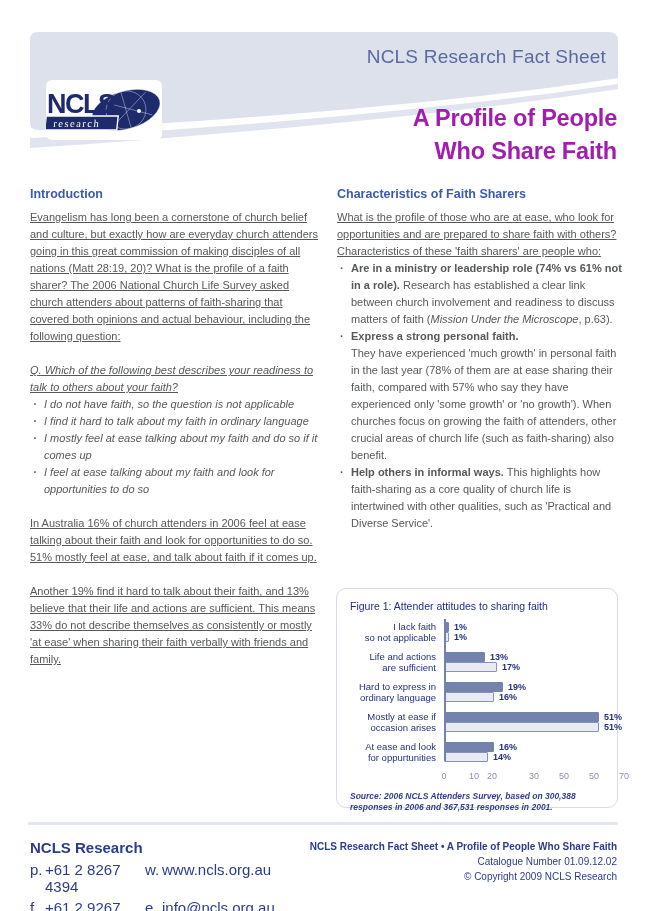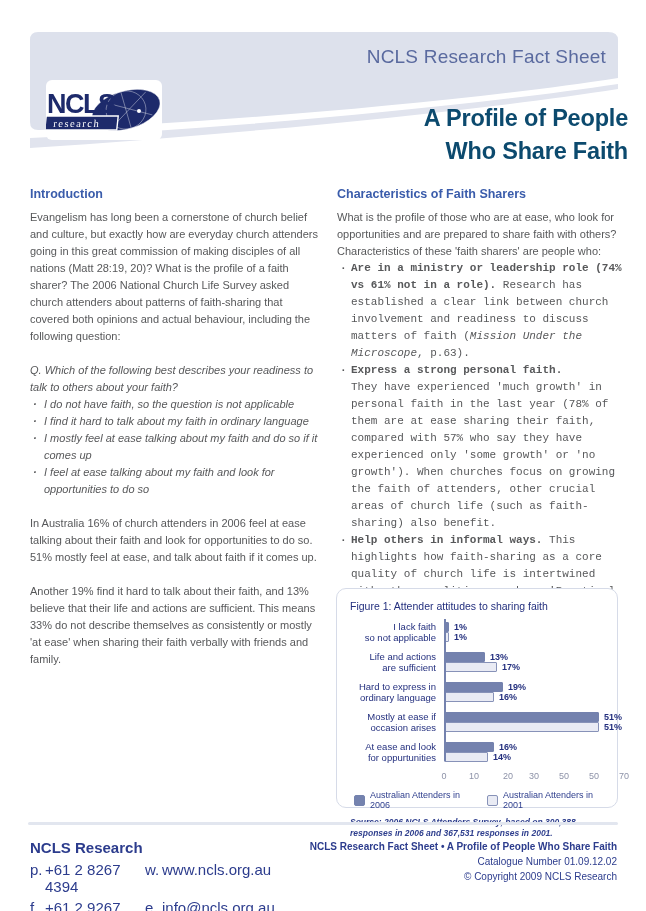--- a/index.html
+++ b/index.html
@@ -7,33 +7,33 @@
     position:relative;width:646px;height:911px;overflow:hidden;background:#ffffff;
     font-family:"Liberation Sans", sans-serif;color:#57585a;
   }
   
   .header-svg{position:absolute;top:0;left:0;}
   .logo-box{position:absolute;left:46px;top:38px;width:116px;height:60px;background:#ffffff;border-radius:6px;margin-top:42px;}
   .banner-title{
     position:absolute;top:46px;right:40px;font-size:19px;color:#5a6a9f;letter-spacing:.2px;
   }
   .page-title{
-    position:absolute;top:102px;right:18px;text-align:right;color:#0c4a6e;
+    position:absolute;top:102px;right:29px;text-align:right;color:#a21caf;
     font-size:23.5px;font-weight:bold;line-height:33px;letter-spacing:-.2px;
   }
   
   .col{position:absolute;top:186px;font-size:11px;line-height:17px;}
   .col-left{left:30px;width:292px;}
   .col-right{left:337px;width:288px;}
   .col h2{margin:0 0 7px 0;font-size:12.5px;line-height:16px;color:#3a5cab;font-weight:bold;}
-  .col p{margin:0 0 17px 0;}
+  .col p{margin:0 0 17px 0;text-decoration:underline;}
   .col p.tight{margin-bottom:0;}
   .italic{font-style:italic;}
   ul.plain{list-style:none;margin:0 0 17px 0;padding:0;}
-  ul.plain.nogap{margin-bottom:0;font-family:Liberation Mono, monospace;}
+  ul.plain.nogap{margin-bottom:0;}
   ul.plain li{position:relative;padding-left:14px;}
   ul.plain li::before{content:"\00b7";position:absolute;left:3px;top:0;font-weight:bold;}
   .lead{font-weight:bold;}
   .lead.block{display:block;}
   
   .figure-box{
     position:absolute;left:336px;top:588px;width:254px;height:196px;
     background:#ffffff;border:1.5px solid #d6dbe8;border-radius:10px;padding:11px 13px;
   }
   .figure-title{font-size:10.5px;font-weight:normal;color:#232f7e;margin:0 0 9px 0;}
@@ -192,35 +192,25 @@
                 <div class="bar" style="width: 42px; background: rgb(233, 235, 244); border: 1px solid rgb(135, 146, 184);"></div>
                 <span class="bar-value">14%</span>
               </div>
             </div>
           </div>
         </div>
     </div>
     <div class="ticks">
         <span class="tick" style="left: 0px;">0</span>
         <span class="tick" style="left: 30px;">10</span>
-        <span class="tick" style="left: 64px;">20</span>
+        <span class="tick" style="left: 48px;">20</span>
         <span class="tick" style="left: 90px;">30</span>
         <span class="tick" style="left: 120px;">50</span>
         <span class="tick" style="left: 150px;">50</span>
         <span class="tick" style="left: 180px;">70</span>
-      </div>
-    <div class="legend">
-        <div class="legend-item">
-          <span class="swatch" style="background: rgb(116, 130, 174); border: 1px solid rgb(116, 130, 174);"></span>
-          <span>Australian Attenders in 2006</span>
-        </div>
-        <div class="legend-item">
-          <span class="swatch" style="background: rgb(233, 235, 244); border: 1px solid rgb(135, 146, 184);"></span>
-          <span>Australian Attenders in 2001</span>
-        </div>
       </div>
     <div class="source">Source: 2006 NCLS Attenders Survey, based on 300,388 responses in 2006 and 367,531 responses in 2001.</div>
   </div>
 
   <div class="divider"></div>
 
   <div class="footer-left">
     <div class="footer-org">NCLS Research</div>
     <div class="contact-grid">
       <span>p.</span>

